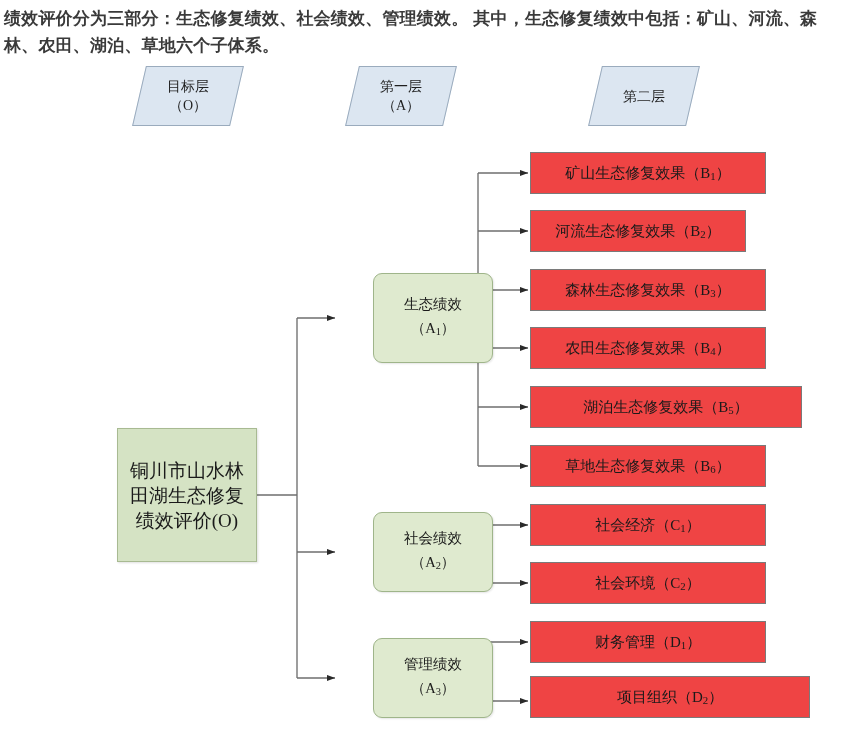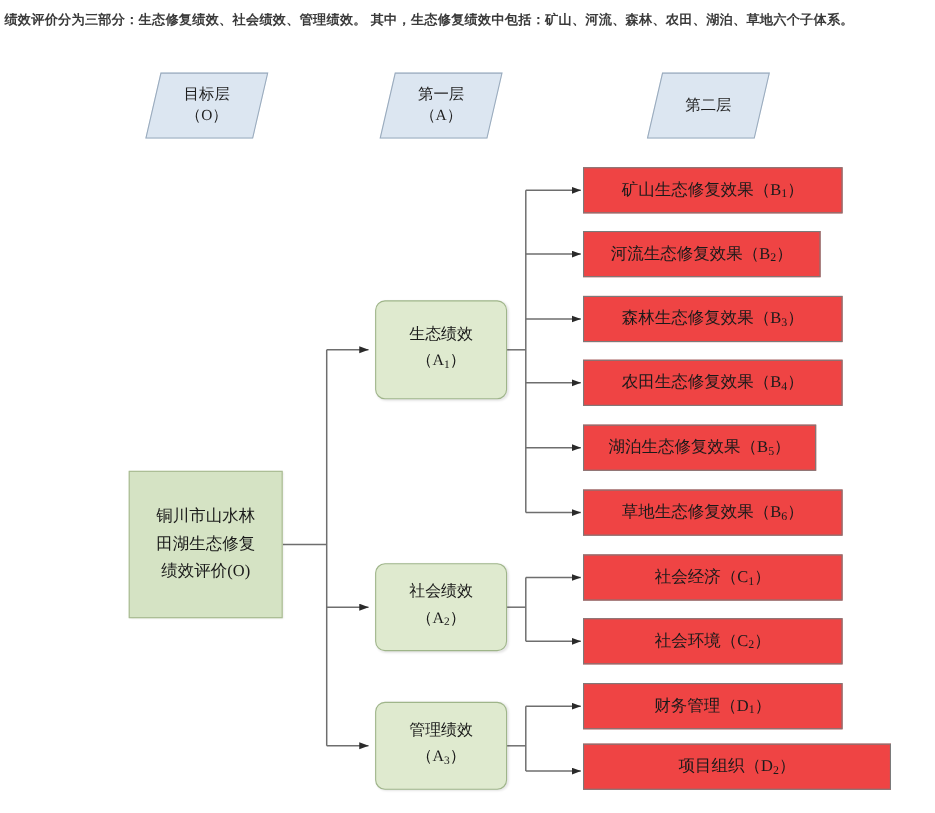--- a/index.html
+++ b/index.html
@@ -8,21 +8,21 @@
     font-family:"Liberation Serif","DejaVu Serif",serif;
     color:#1a1a1a;
   }
   #canvas{position:absolute;inset:0;width:850px;height:739px;}
 
   
   .header-text{
     position:absolute;left:4px;top:5px;width:842px;
     font-family:"Liberation Sans","DejaVu Sans",sans-serif;
     font-weight:bold;
-    font-size:12px;line-height:27px;
+    font-size:17px;line-height:27px;
     color:#3a3a3a;
     letter-spacing:.2px;
     white-space:pre-wrap;
   }
 
   
   svg.wires{position:absolute;left:0;top:0;width:850px;height:739px;pointer-events:none;}
 
   
   .para{
@@ -43,37 +43,38 @@
   .para .ptext{position:relative;z-index:2;}
 
   
   .goal{
     position:absolute;
     background:#d5e3c4;
     border:1px solid #a8ba92;
     box-sizing:border-box;
     display:flex;align-items:center;justify-content:center;
     text-align:center;
-    font-size:15px;line-height:25px;
+    font-size:19px;line-height:25px;
     z-index:3;
     box-shadow:1px 1px 2px rgba(0,0,0,.12);
   }
 
   
   .anode{
     position:absolute;
     background:#dfeacf;
     border:1px solid #9fb58a;
     border-radius:9px;
     box-sizing:border-box;
     display:flex;align-items:center;justify-content:center;
     text-align:center;
     font-size:14.5px;line-height:24px;
     z-index:3;
     box-shadow:1px 1px 2px rgba(0,0,0,.10);
+    margin-left:32px;
   }
 
   
   .leaf{
     position:absolute;
     background:#ef4444;
     border:1px solid #7a7a7a;
     box-sizing:border-box;
     display:flex;align-items:center;justify-content:center;
     font-size:15px;
@@ -186,21 +187,21 @@
   </div>
 
   <div class="leaf" style="left:530px;top:269px;width:236px;height:42px;">
     <span><span>森林生态修复效果</span>（<span>B</span><sub>3</sub>）</span>
   </div>
 
   <div class="leaf" style="left:530px;top:327px;width:236px;height:42px;">
     <span><span>农田生态修复效果</span>（<span>B</span><sub>4</sub>）</span>
   </div>
 
-  <div class="leaf" style="left:530px;top:386px;width:212px;height:42px;">
+  <div class="leaf" style="left:530px;top:386px;width:272px;height:42px;">
     <span><span>湖泊生态修复效果</span>（<span>B</span><sub>5</sub>）</span>
   </div>
 
   <div class="leaf" style="left:530px;top:445px;width:236px;height:42px;">
     <span><span>草地生态修复效果</span>（<span>B</span><sub>6</sub>）</span>
   </div>
 
   <div class="leaf narrow" style="left:530px;top:504px;width:236px;height:42px;">
     <span><span>社会经济</span>（<span>C</span><sub>1</sub>）</span>
   </div>

